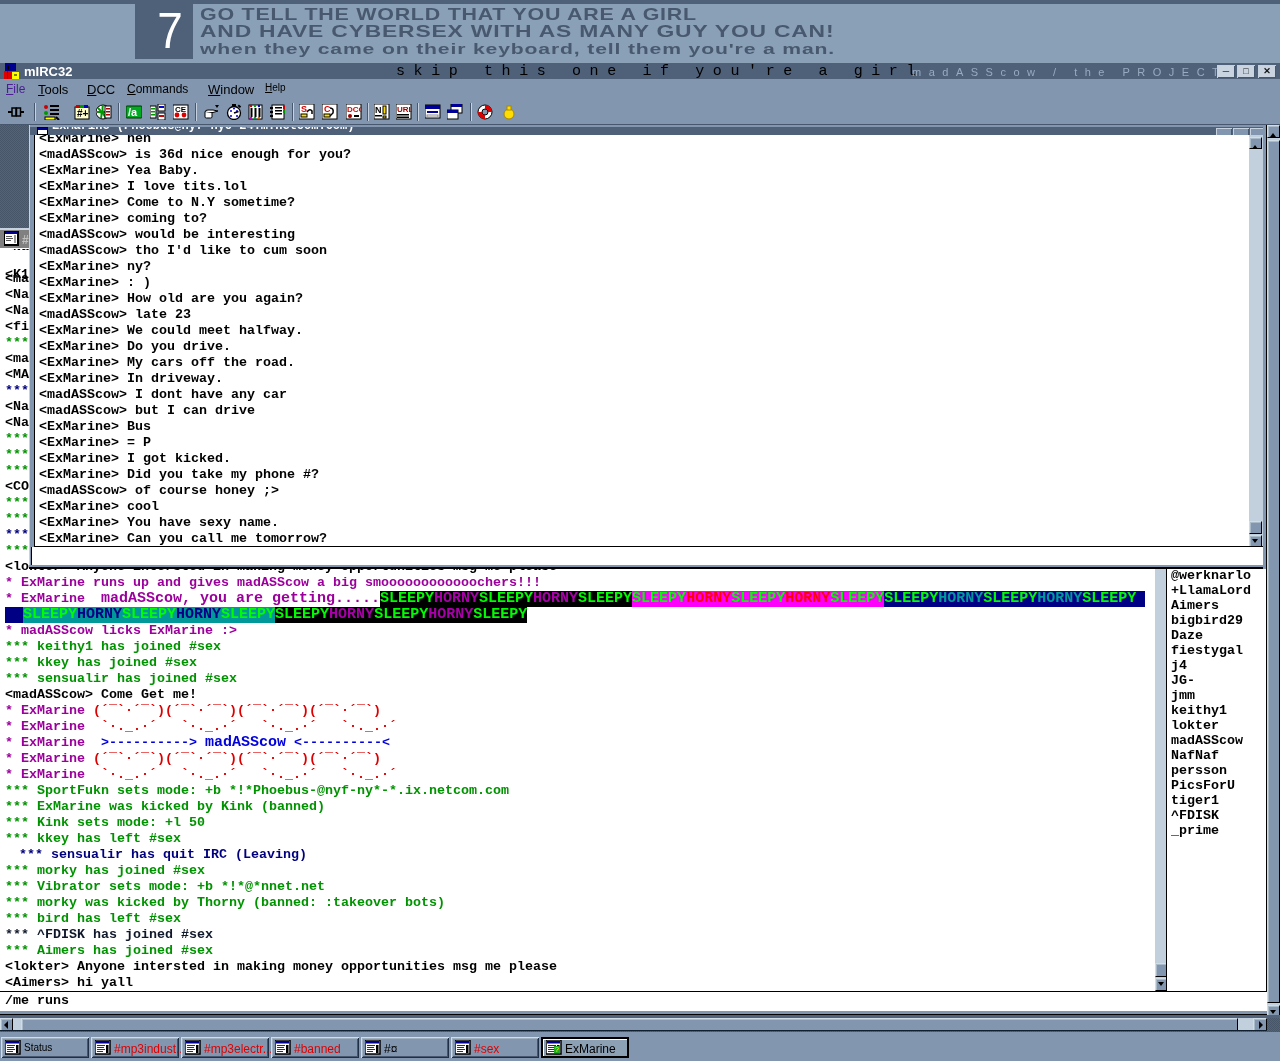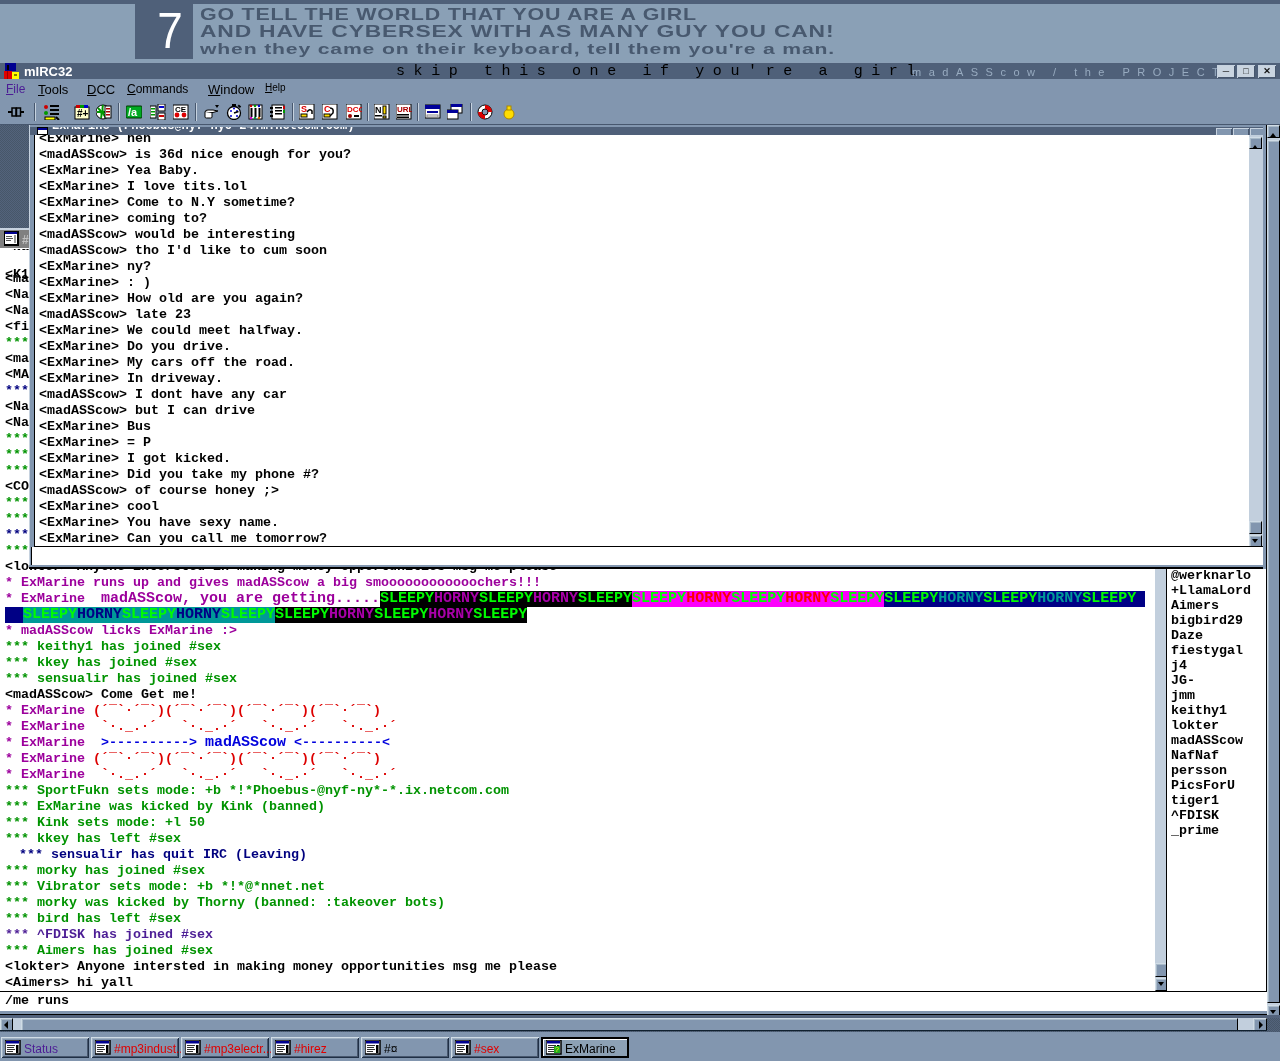--- a/index.html
+++ b/index.html
@@ -236,21 +236,21 @@
 <div class="ln" style="top:767px"><span style="color:#9c009c">* ExMarine </span><span style="color:#dd0000"> `·._.·´   `·._.·´   `·._.·´   `·._.·´  </span></div>
 <div class="ln" style="top:783px;left:5px"><span style="color:#009300">*** SportFukn sets mode: +b *!*Phoebus-@nyf-ny*-*.ix.netcom.com</span></div>
 <div class="ln" style="top:799px;left:5px"><span style="color:#009300">*** ExMarine was kicked by Kink (banned)</span></div>
 <div class="ln" style="top:815px;left:5px"><span style="color:#009300">*** Kink sets mode: +l 50</span></div>
 <div class="ln" style="top:831px;left:5px"><span style="color:#009300">*** kkey has left #sex</span></div>
 <div class="ln" style="top:847px;left:19px"><span style="color:#00007f">*** sensualir has quit IRC (Leaving)</span></div>
 <div class="ln" style="top:863px;left:5px"><span style="color:#009300">*** morky has joined #sex</span></div>
 <div class="ln" style="top:879px;left:5px"><span style="color:#009300">*** Vibrator sets mode: +b *!*@*nnet.net</span></div>
 <div class="ln" style="top:895px;left:5px"><span style="color:#009300">*** morky was kicked by Thorny (banned: :takeover bots)</span></div>
 <div class="ln" style="top:911px;left:5px"><span style="color:#009300">*** bird has left #sex</span></div>
-<div class="ln" style="top:927px;left:5px"><span style="color:#4c1d95">*** ^FDISK has joined #sex</span></div>
+<div class="ln" style="top:927px;left:5px"><span style="color:#0f172a">*** ^FDISK has joined #sex</span></div>
 <div class="ln" style="top:943px;left:5px"><span style="color:#009300">*** Aimers has joined #sex</span></div>
 <div class="ln" style="top:959px;left:5px"><span style="color:#000">&lt;lokter&gt; Anyone intersted in making money opportunities msg me please</span></div>
 <div class="ln" style="top:975px;left:5px"><span style="color:#000">&lt;Aimers&gt; hi yall</span></div>
 <div class="abs" style="left:1155px;top:248px;width:12px;height:743px;background:#c2cfdd"></div>
 <div class="abs sb" style="left:1155px;top:963px;width:12px;height:14px"></div>
 <div class="abs sb" style="left:1155px;top:978px;width:12px;height:13px"></div>
 <div class="abs" style="left:1158px;top:982px;width:0;height:0;border:3px solid transparent;border-top:4px solid #000"></div>
 <div class="abs" style="left:1166px;top:248px;width:1px;height:743px;background:#000"></div>
 <div class="abs" style="left:1167px;top:248px;width:99px;height:743px;background:#fff"></div>
 <div class="abs" style="left:1266px;top:248px;width:1px;height:743px;background:#000"></div>
@@ -343,21 +343,21 @@
 <div class="abs" style="left:1px;top:1037px;width:88px;height:21px;background:#8296af;box-shadow:inset 1px 1px 0 #d0dce6,inset -1px -1px 0 #1f2f45,inset 2px 2px 0 #a0b1c2,inset -2px -2px 0 #47576e"></div>
 <svg class="abs" style="left:5px;top:1040px" width="16" height="15">
 <rect x="0" y="0" width="15" height="14" fill="#fff" stroke="#000" stroke-width="1.5"></rect>
 <rect x="1" y="1" width="13" height="2.5" fill="#000090"></rect>
 <rect x="2" y="5" width="8" height="1" fill="#333"></rect>
     <rect x="2" y="7" width="7" height="1" fill="#333"></rect>
 <rect x="2" y="9" width="8" height="1" fill="#333"></rect>
     <rect x="2" y="11" width="6" height="1" fill="#333"></rect>
 <rect x="11" y="5" width="2.5" height="8" fill="#000"></rect>
   </svg>
-<div class="abs" style="left:24px;top:1042px;font-size:12px;color:#4c1d95">Status</div>
+<div class="abs" style="left:24px;top:1042px;font-size:10px;color:#000000">Status</div>
 <div class="abs" style="left:91px;top:1037px;width:88px;height:21px;background:#8296af;box-shadow:inset 1px 1px 0 #d0dce6,inset -1px -1px 0 #1f2f45,inset 2px 2px 0 #a0b1c2,inset -2px -2px 0 #47576e"></div>
 <svg class="abs" style="left:95px;top:1040px" width="16" height="15">
 <rect x="0" y="0" width="15" height="14" fill="#fff" stroke="#000" stroke-width="1.5"></rect>
 <rect x="1" y="1" width="13" height="2.5" fill="#000090"></rect>
 <rect x="2" y="5" width="8" height="1" fill="#333"></rect>
     <rect x="2" y="7" width="7" height="1" fill="#333"></rect>
 <rect x="2" y="9" width="8" height="1" fill="#333"></rect>
     <rect x="2" y="11" width="6" height="1" fill="#333"></rect>
 <rect x="11" y="5" width="2.5" height="8" fill="#000"></rect>
   </svg>
@@ -376,21 +376,21 @@
 <div class="abs" style="left:271px;top:1037px;width:88px;height:21px;background:#8296af;box-shadow:inset 1px 1px 0 #d0dce6,inset -1px -1px 0 #1f2f45,inset 2px 2px 0 #a0b1c2,inset -2px -2px 0 #47576e"></div>
 <svg class="abs" style="left:275px;top:1040px" width="16" height="15">
 <rect x="0" y="0" width="15" height="14" fill="#fff" stroke="#000" stroke-width="1.5"></rect>
 <rect x="1" y="1" width="13" height="2.5" fill="#000090"></rect>
 <rect x="2" y="5" width="8" height="1" fill="#333"></rect>
     <rect x="2" y="7" width="7" height="1" fill="#333"></rect>
 <rect x="2" y="9" width="8" height="1" fill="#333"></rect>
     <rect x="2" y="11" width="6" height="1" fill="#333"></rect>
 <rect x="11" y="5" width="2.5" height="8" fill="#000"></rect>
   </svg>
-<div class="abs" style="left:294px;top:1042px;font-size:12px;color:#e00000">#hirez</div>
+<div class="abs" style="left:294px;top:1042px;font-size:12px;color:#e00000">#banned</div>
 <div class="abs" style="left:361px;top:1037px;width:88px;height:21px;background:#8296af;box-shadow:inset 1px 1px 0 #d0dce6,inset -1px -1px 0 #1f2f45,inset 2px 2px 0 #a0b1c2,inset -2px -2px 0 #47576e"></div>
 <svg class="abs" style="left:365px;top:1040px" width="16" height="15">
 <rect x="0" y="0" width="15" height="14" fill="#fff" stroke="#000" stroke-width="1.5"></rect>
 <rect x="1" y="1" width="13" height="2.5" fill="#000090"></rect>
 <rect x="2" y="5" width="8" height="1" fill="#333"></rect>
     <rect x="2" y="7" width="7" height="1" fill="#333"></rect>
 <rect x="2" y="9" width="8" height="1" fill="#333"></rect>
     <rect x="2" y="11" width="6" height="1" fill="#333"></rect>
 <rect x="11" y="5" width="2.5" height="8" fill="#000"></rect>
   </svg>

